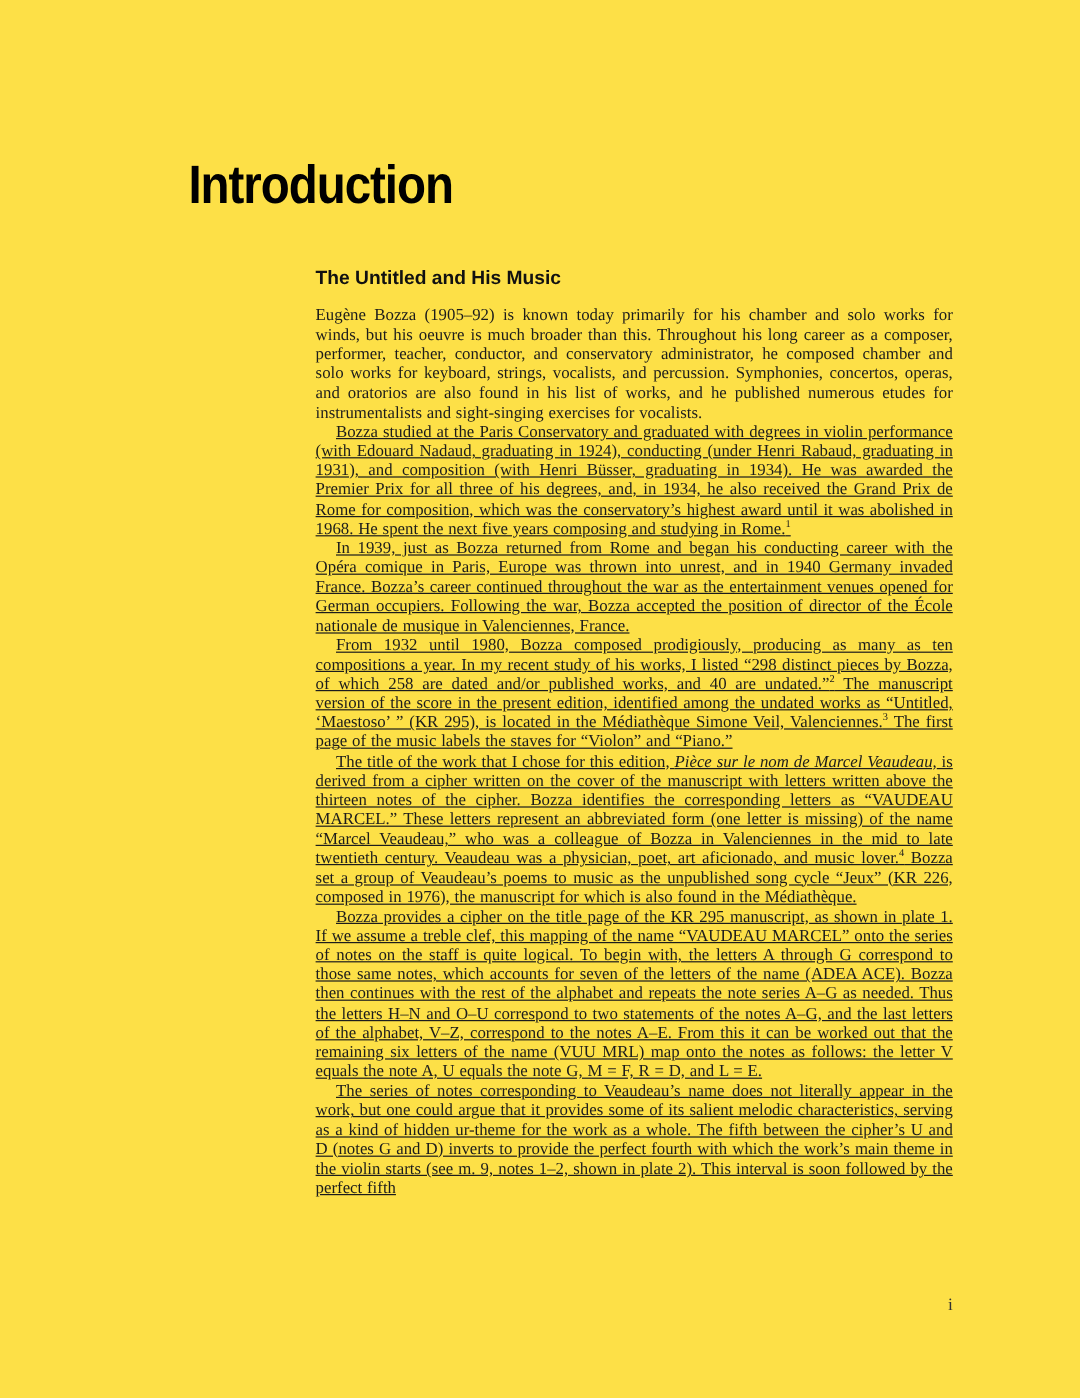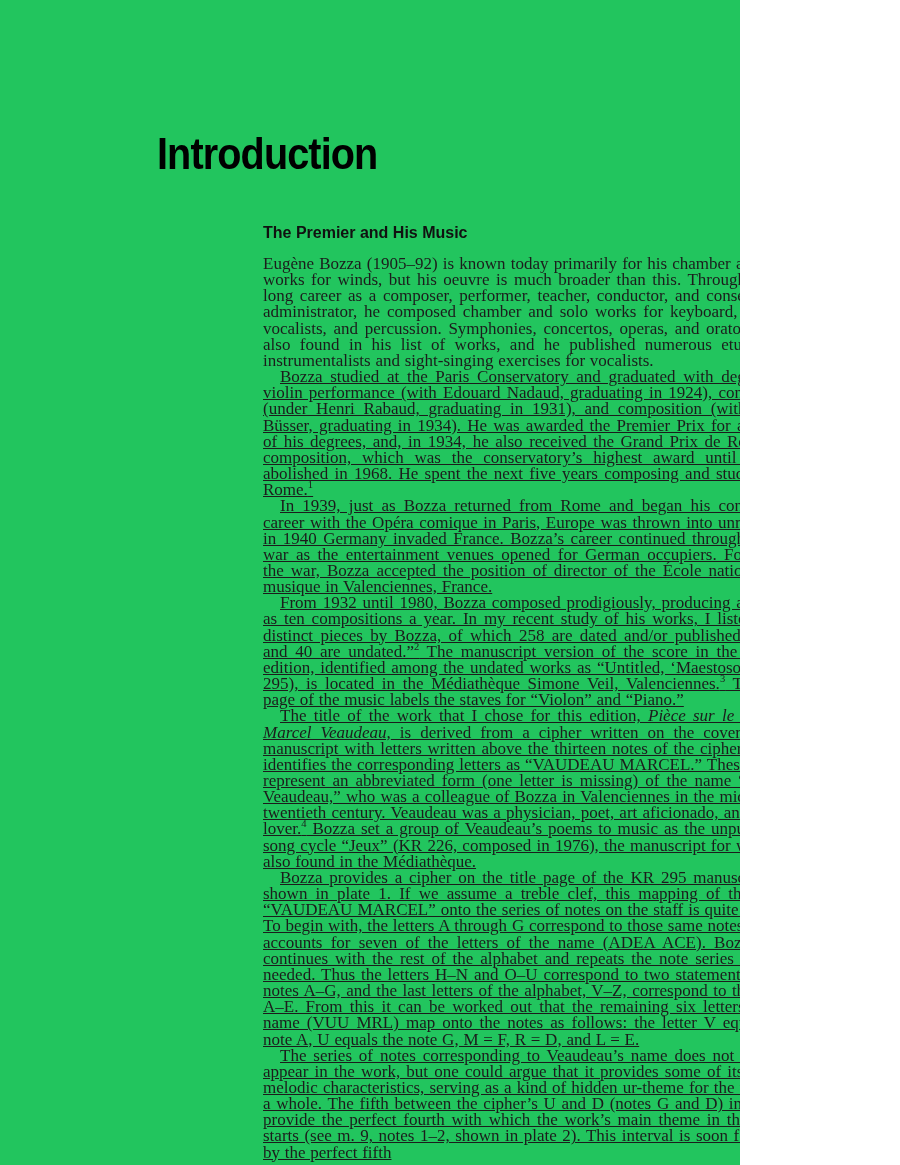--- a/index.html
+++ b/index.html
@@ -1,21 +1,21 @@
 <!DOCTYPE html>
 <html><head>
 <meta charset="utf-8">
 <style>
   * { margin: 0; padding: 0; box-sizing: border-box; }
   html, body { background: #ffffff; }
   .page {
     position: relative;
-    width: 740px;
+    width: 900px;
     height: 1165px;
-    background: #22c55e;
+    background: #fde047;
     overflow: hidden;
     font-family: "Liberation Serif", serif;
   }
   .chapter-title {
     position: absolute;
     left: 157px;
     top: 128px;
     font-family: "Liberation Sans", sans-serif;
     font-weight: 700;
     font-size: 45px;
@@ -33,21 +33,21 @@
   }
   .section-heading {
     font-family: "Liberation Sans", sans-serif;
     font-weight: 700;
     font-size: 16px;
     color: #111111;
     margin-bottom: 14px;
     letter-spacing: 0px;
   }
   .para {
-    font-size: 17px;
+    font-size: 14px;
     line-height: 16.15px;
     color: #1c1c1c;
     text-align: justify;
     word-spacing: 0.5px;
   }
   .para.indent { text-indent: 17px; text-decoration: underline; }
   .para .italic { font-style: italic; }
   .para .sup {
     vertical-align: super;
     font-size: 62%;
@@ -64,21 +64,21 @@
   }
 </style>
 </head>
 <body>
 
 <div class="page">
 
   <h1 class="chapter-title">Introduction</h1>
 
   <div class="content">
-    <h2 class="section-heading">The Premier and His Music</h2>
+    <h2 class="section-heading">The Untitled and His Music</h2>
 
     <p class="para"><span>Eugène Bozza (1905–92) is known today primarily for his chamber and solo works for winds, but his oeuvre is much broader than this. Throughout his long career as a composer, performer, teacher, conductor, and conservatory administrator, he composed chamber and solo works for keyboard, strings, vocalists, and percussion. Symphonies, concertos, operas, and oratorios are also found in his list of works, and he published numerous etudes for instrumentalists and sight-singing exercises for vocalists.</span></p>
 
     <p class="para indent"><span>Bozza studied at the Paris Conservatory and graduated with degrees in violin performance (with Edouard Nadaud, graduating in 1924), conducting (under Henri Rabaud, graduating in 1931), and composition (with Henri Büsser, graduating in 1934). He was awarded the Premier Prix for all three of his degrees, and, in 1934, he also received the Grand Prix de Rome for composition, which was the conservatory’s highest award until it was abolished in 1968. He spent the next five years composing and studying in Rome.</span><span class="sup">1</span></p>
 
     <p class="para indent"><span>In 1939, just as Bozza returned from Rome and began his conducting career with the Opéra comique in Paris, Europe was thrown into unrest, and in 1940 Germany invaded France. Bozza’s career continued throughout the war as the entertainment venues opened for German occupiers. Following the war, Bozza accepted the position of director of the École nationale de musique in Valenciennes, France.</span></p>
 
     <p class="para indent"><span>From 1932 until 1980, Bozza composed prodigiously, producing as many as ten compositions a year. In my recent study of his works, I listed “298 distinct pieces by Bozza, of which 258 are dated and/or published works, and 40 are undated.”</span><span class="sup">2</span><span> The manuscript version of the score in the present edition, identified among the undated works as “Untitled, ‘Maestoso’ ” (KR 295), is located in the Médiathèque Simone Veil, Valenciennes.</span><span class="sup">3</span><span> The first page of the music labels the staves for “Violon” and “Piano.”</span></p>
 
     <p class="para indent"><span>The title of the work that I chose for this edition, </span><span class="italic">Pièce sur le nom de Marcel Veaudeau,</span><span> is derived from a cipher written on the cover of the manuscript with letters written above the thirteen notes of the cipher. Bozza identifies the corresponding letters as “VAUDEAU MARCEL.” These letters represent an abbreviated form (one letter is missing) of the name “Marcel Veaudeau,” who was a colleague of Bozza in Valenciennes in the mid to late twentieth century. Veaudeau was a physician, poet, art aficionado, and music lover.</span><span class="sup">4</span><span> Bozza set a group of Veaudeau’s poems to music as the unpublished song cycle “Jeux” (KR 226, composed in 1976), the manuscript for which is also found in the Médiathèque.</span></p>

